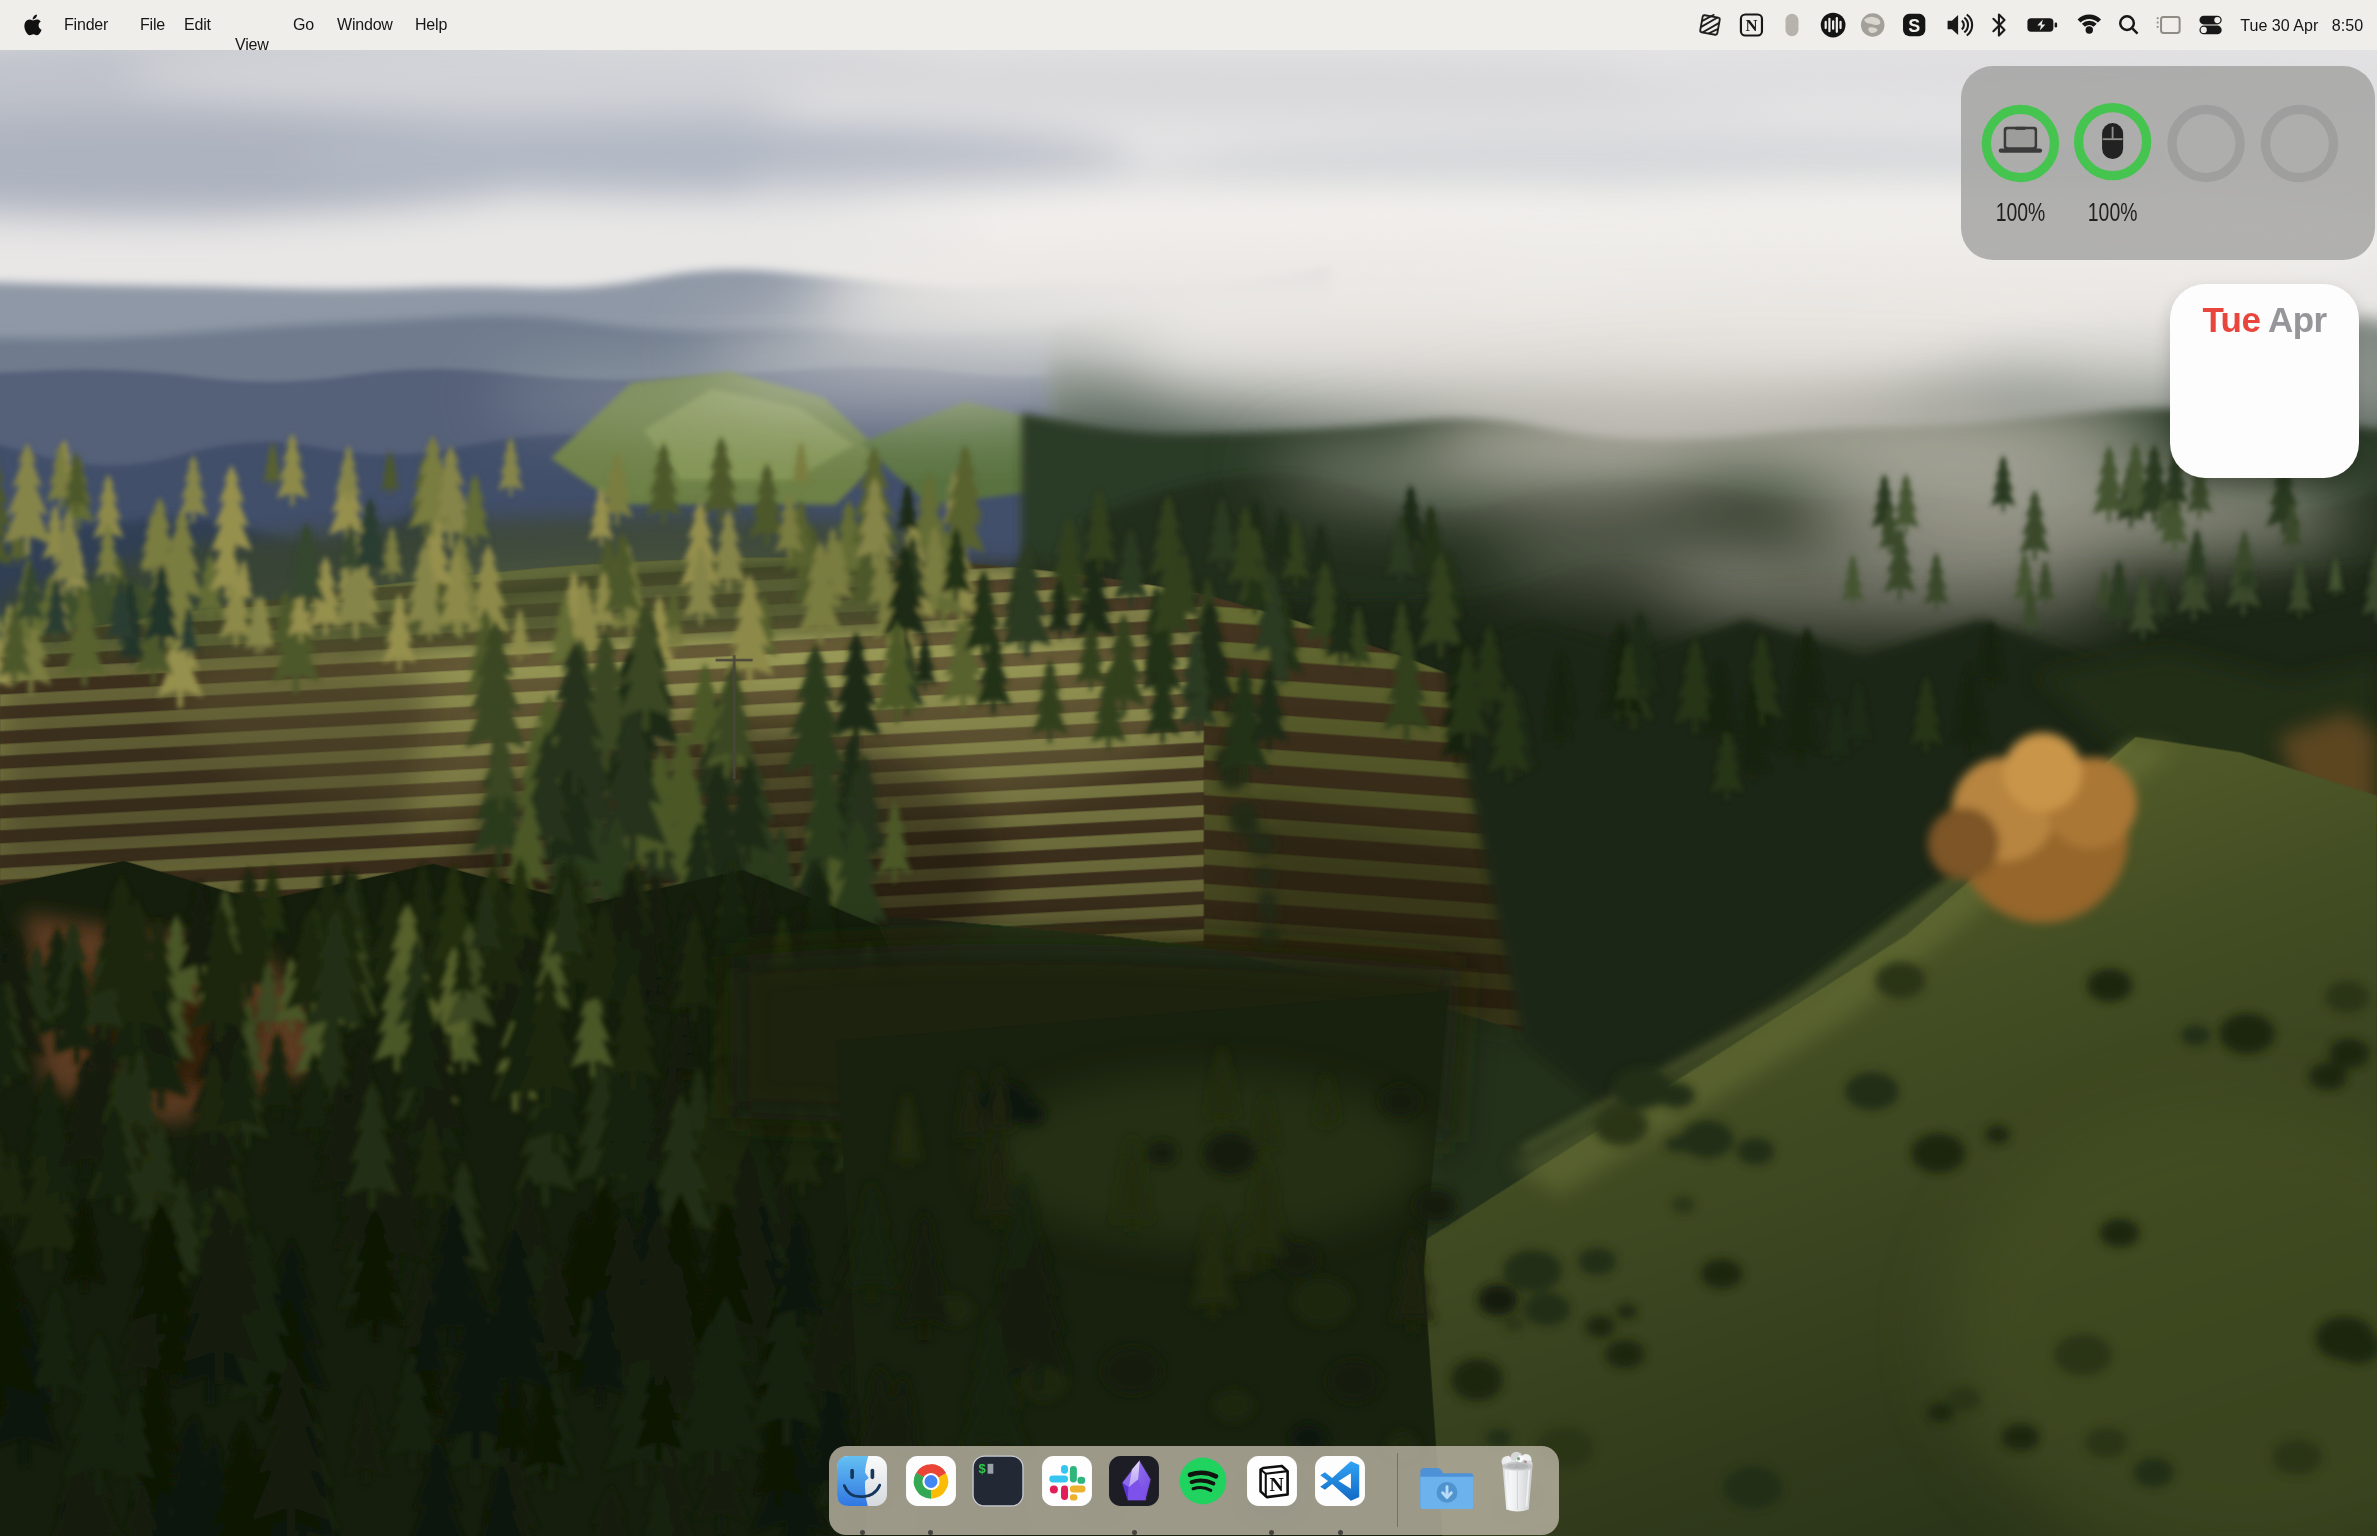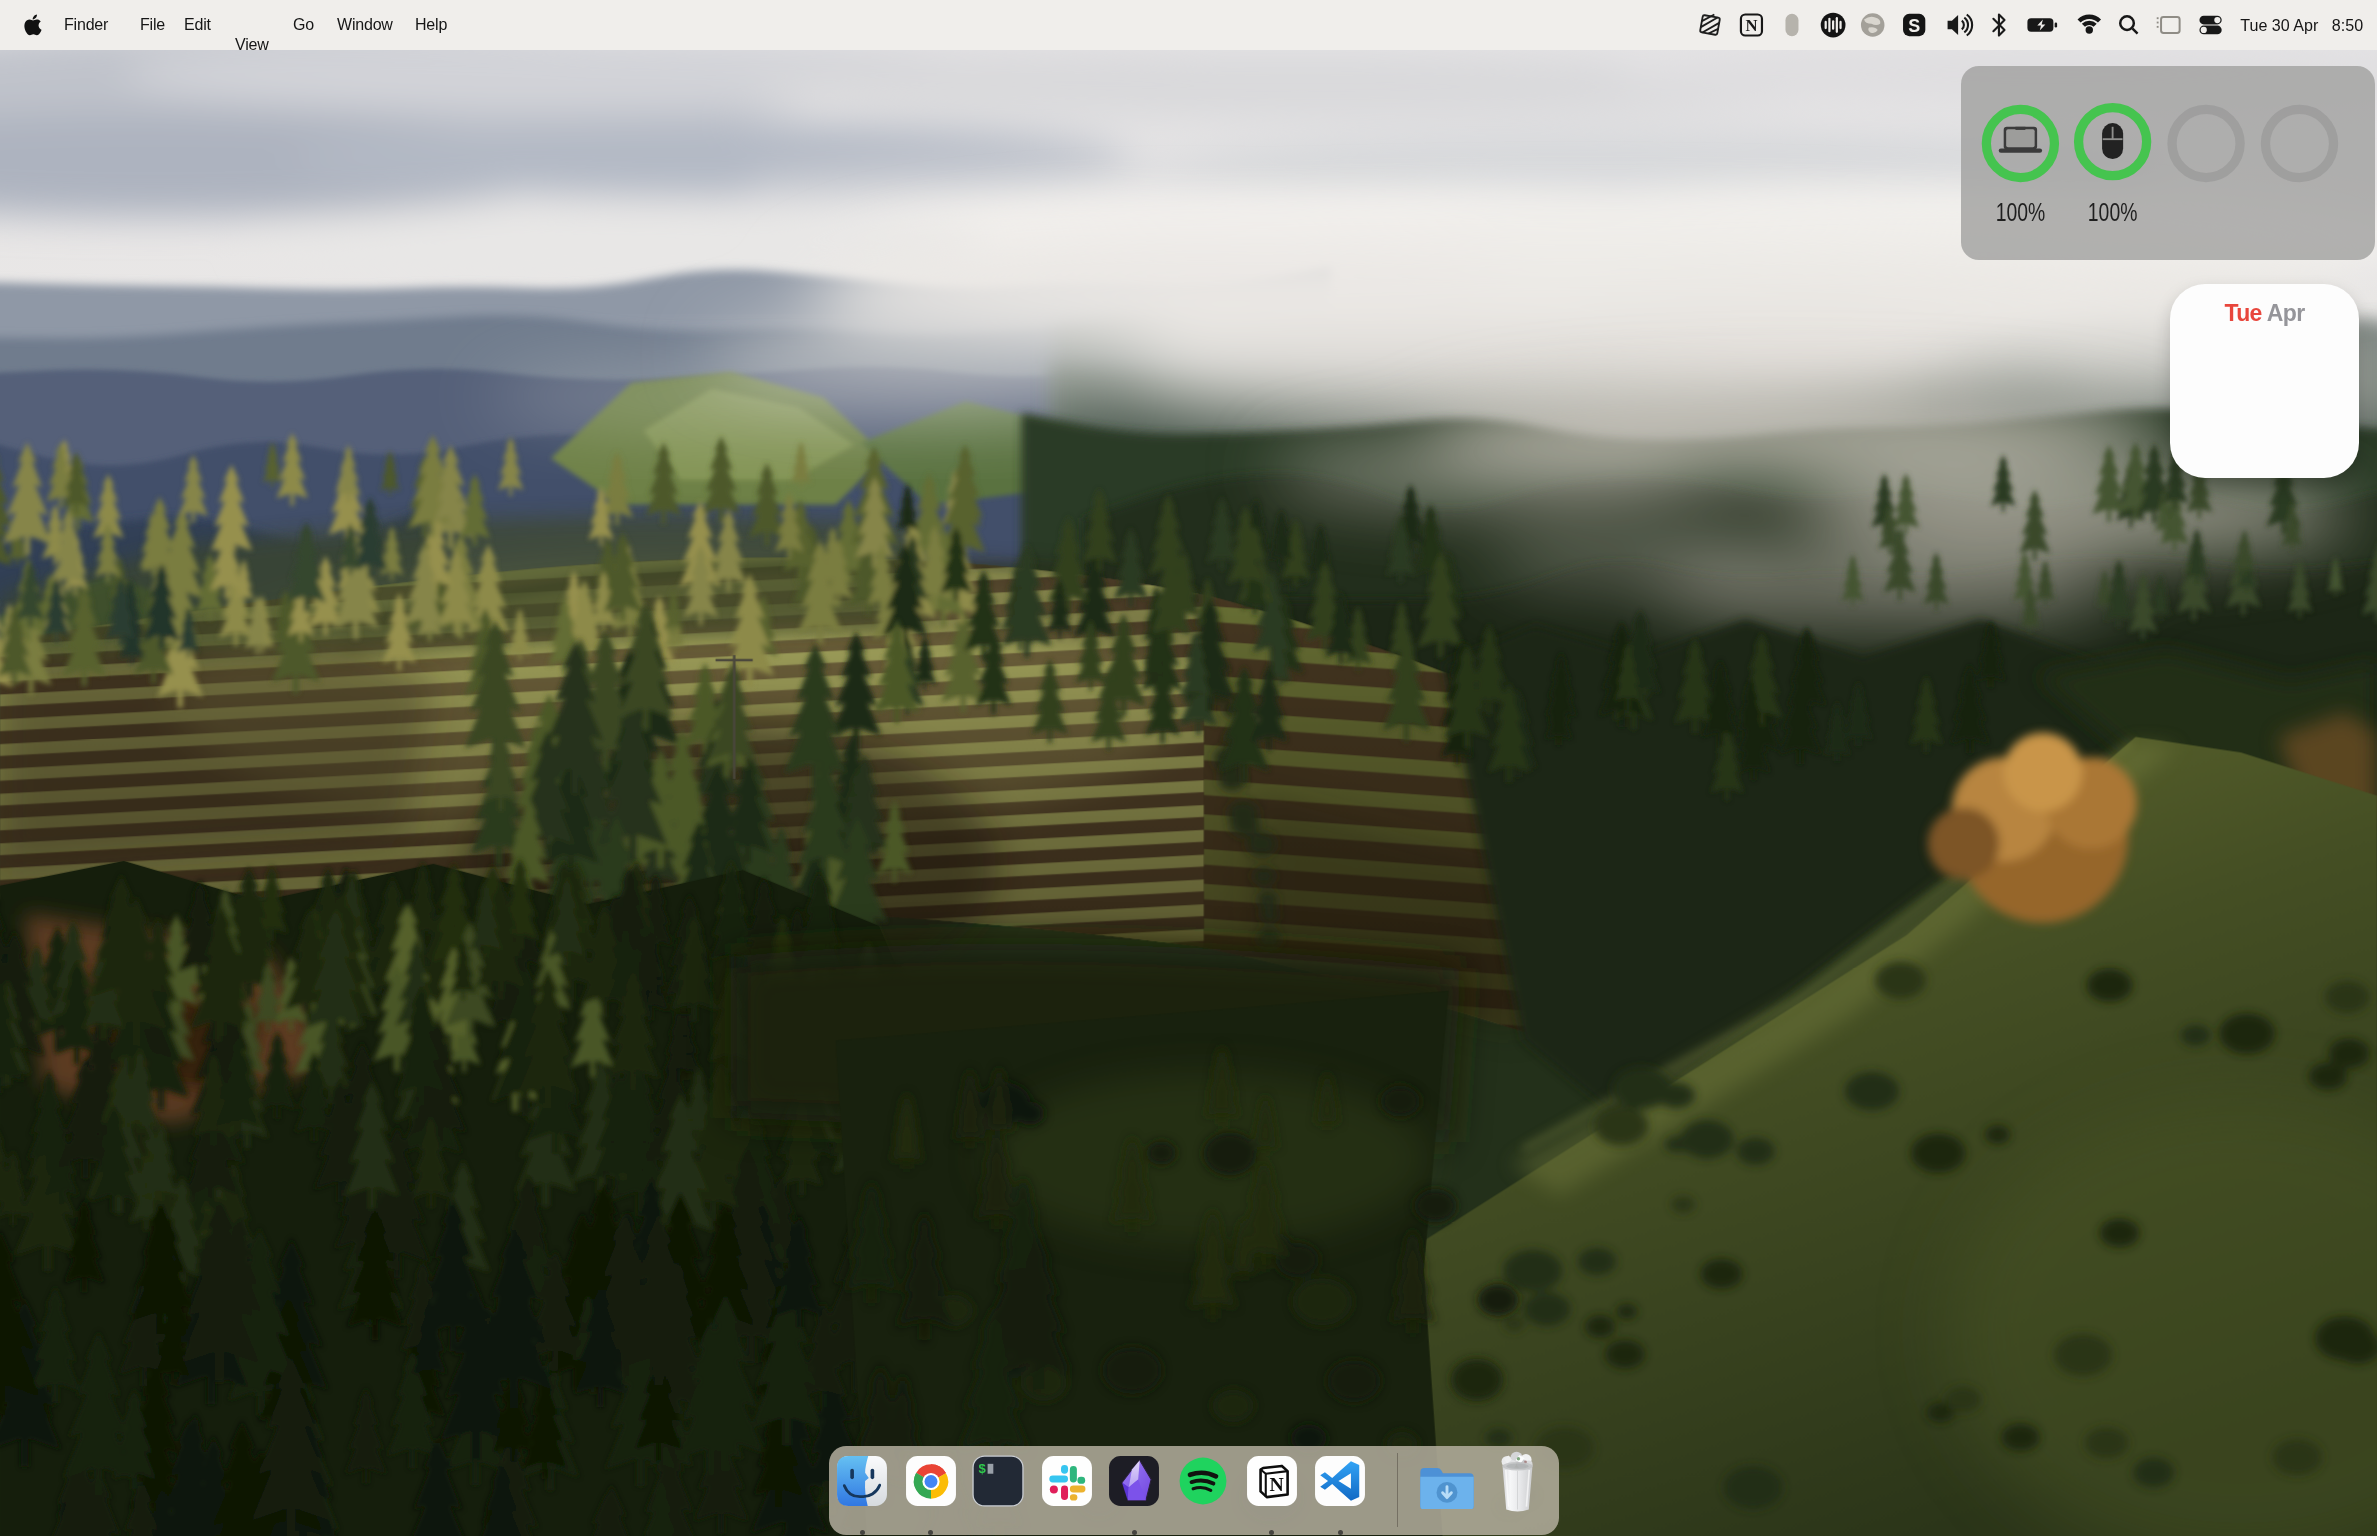--- a/index.html
+++ b/index.html
@@ -1,19 +1,19 @@
 <!DOCTYPE html>
 <html style="font-size:10px"><head>
 <meta charset="utf-8">
 <style>
 html,body{margin:0;padding:0;width:2377px;height:1537px;overflow:hidden;background:#23301a;font-family:"Liberation Sans",sans-serif;}
 #wall{position:absolute;left:0;top:0;width:2377px;height:1537px;}
 #menubar{position:absolute;left:0;top:0;width:2377px;height:50px;background:#f0eeeb;color:#161616;}
 .mitem{position:absolute;top:0;height:50px;line-height:50px;font-size:16px;letter-spacing:-0.2px;}
-#batw{position:absolute;left:1961px;top:66px;width:414px;height:194px;background:rgba(156,156,155,0.76);border-radius:18px;}
+#batw{position:absolute;left:1961px;top:66px;width:414px;height:194px;background:rgba(156,156,155,0.76);border-radius:32px;}
 #calw{position:absolute;left:2170px;top:284px;width:189px;height:194px;background:#fdfdfd;border-radius:35px;box-shadow:0 8.7px 18.6px rgba(0,0,0,0.18);}
 #dock{position:absolute;left:829px;top:1446px;width:730px;height:89px;background:rgba(185,179,164,0.82);border-radius:17.3px;}
 .dicon{position:absolute;top:8.7px;}
 .ddot{position:absolute;top:84px;width:5px;height:5px;border-radius:2.5px;background:rgba(40,40,40,0.75);}
 </style>
 </head>
 <body>
 <svg id="wall" viewBox="0 0 3840 2482" preserveAspectRatio="none">
 <defs>
 <linearGradient id="sky" x1="0" y1="0" x2="0" y2="1">
@@ -953,21 +953,21 @@
  <g fill="#222">
   <rect x="228" y="92" width="34" height="58" rx="17"></rect>
   <line x1="245" y1="98" x2="245" y2="118" stroke="#8f8f8d" stroke-width="3"></line>
   <line x1="229" y1="118" x2="261" y2="118" stroke="#8f8f8d" stroke-width="3"></line>
  </g>
  <text x="96" y="251" text-anchor="middle" font-size="42" textLength="80" lengthAdjust="spacingAndGlyphs" fill="#1f1f1f">100%</text>
  <text x="245" y="251" text-anchor="middle" font-size="42" textLength="80" lengthAdjust="spacingAndGlyphs" fill="#1f1f1f">100%</text>
 </svg>
 </div>
 <div id="calw">
- <div style="position:absolute;top:18px;left:0;width:100%;text-align:center;font-size:23px;font-weight:bold;letter-spacing:-0.6px;line-height:1;"><span style="color:#e8463c;">Tue</span> <span style="color:#95959a;">Apr</span></div>
+ <div style="position:absolute;top:18px;left:0;width:100%;text-align:center;font-size:35px;font-weight:bold;letter-spacing:-0.6px;line-height:1;"><span style="color:#e8463c;">Tue</span> <span style="color:#95959a;">Apr</span></div>
 </div>
 <div id="dock">
     <svg class="dicon" style="left:7.4px;top:8.7px" width="52" height="52" viewBox="0 0 100 100">
       <defs>
         <linearGradient id="fL" x1="0" y1="0" x2="0" y2="1">
           <stop offset="0" stop-color="#65c0f2"></stop>
           <stop offset="1" stop-color="#3077e2"></stop>
         </linearGradient>
         <linearGradient id="fR" x1="0" y1="0" x2="0" y2="1">
           <stop offset="0" stop-color="#fafbfc"></stop>

